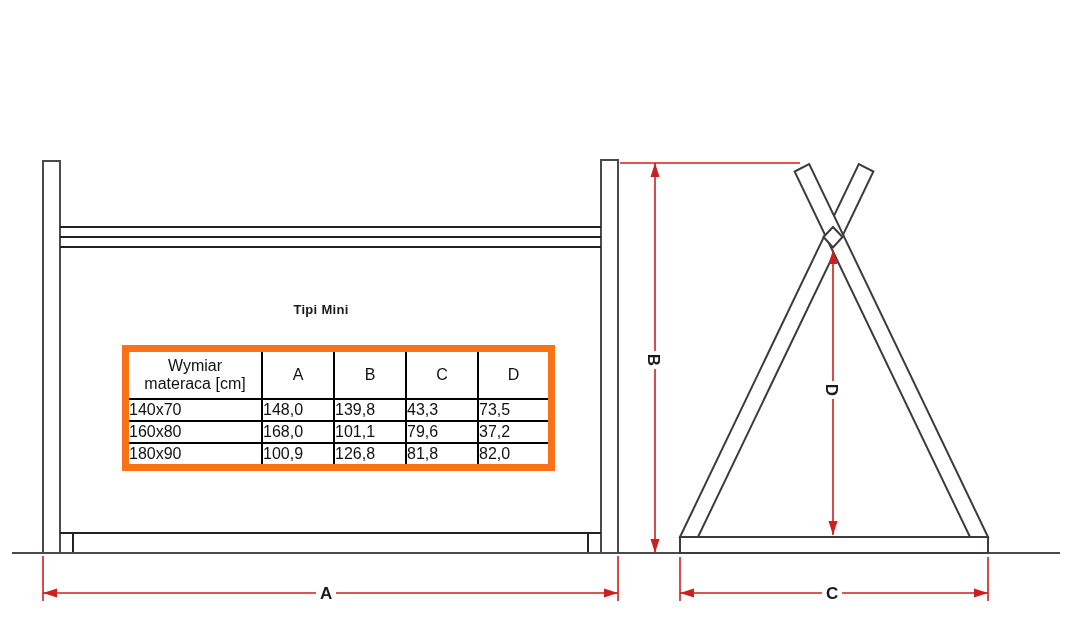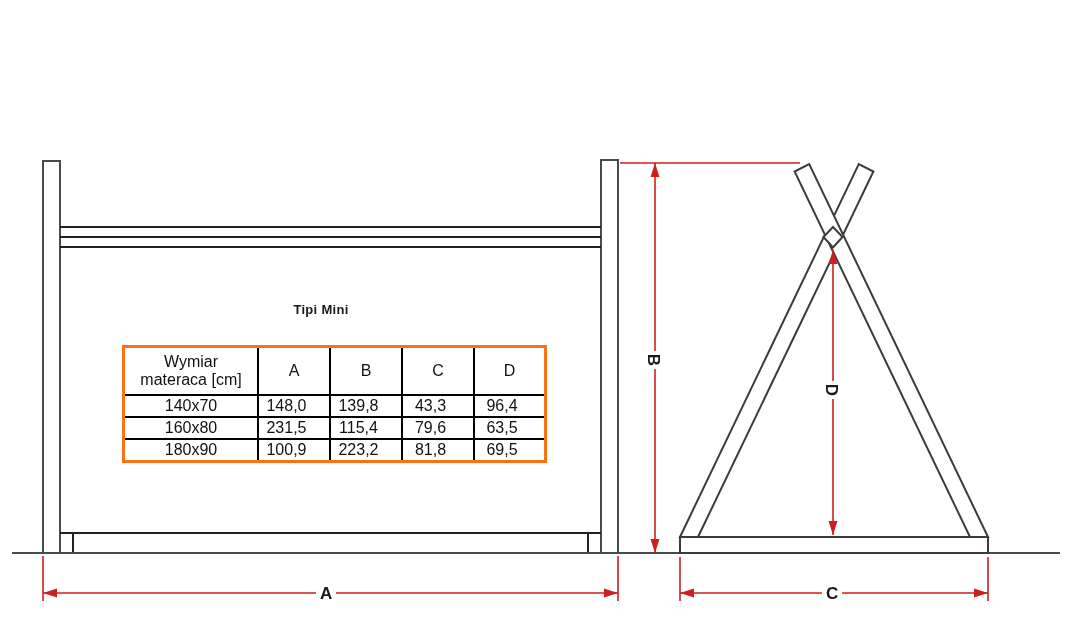--- a/index.html
+++ b/index.html
@@ -33,39 +33,39 @@
   }
   table.dims {
     position: absolute;
     left: 122px;
     top: 345px;
     border-collapse: collapse;
     table-layout: fixed;
     font-size: 16px;
     color: #111111;
     background: #ffffff;
-    border: 3px solid #f97316;
+    border: 7px solid #f97316;
   }
   table.dims td, table.dims th {
     border: 2px solid #000000;
     padding: 0;
     font-weight: normal;
     line-height: 1.1;
     overflow: hidden;
     white-space: nowrap;
   }
   table.dims .c-size { width: 132px; }
   table.dims .c-a { width: 70px; }
   table.dims .c-b { width: 70px; }
   table.dims .c-c { width: 70px; }
   table.dims .c-d { width: 69px; }
   table.dims tr.hdr td { height: 46px; text-align: center; }
   table.dims tr.data td { height: 20px; }
-  table.dims td.num { text-align: center; padding-right: 15px; }
-  table.dims td.ctr { text-align: center; }
+  table.dims td.num { text-align: left; padding-right: 15px; }
+  table.dims td.ctr { }
   .dim-label {
     position: absolute;
     font-size: 17px;
     font-weight: bold;
     color: #1a1a1a;
     background: #ffffff;
     line-height: 1;
     padding: 1px 4px;
   }
   .dim-label.rot {
@@ -158,35 +158,35 @@
         <td class="c-a">A</td>
         <td class="c-b">B</td>
         <td class="c-c">C</td>
         <td class="c-d">D</td>
       </tr>
       <tr class="data">
         <td class="ctr">140x70</td>
         <td class="num">148,0</td>
         <td class="num">139,8</td>
         <td class="num">43,3</td>
-        <td class="num">96,4</td>
+        <td class="num">73,5</td>
       </tr>
       <tr class="data">
         <td class="ctr">160x80</td>
-        <td class="num">231,5</td>
-        <td class="num">115,4</td>
+        <td class="num">168,0</td>
+        <td class="num">101,1</td>
         <td class="num">79,6</td>
-        <td class="num">63,5</td>
+        <td class="num">37,2</td>
       </tr>
       <tr class="data">
         <td class="ctr">180x90</td>
         <td class="num">100,9</td>
-        <td class="num">223,2</td>
+        <td class="num">126,8</td>
         <td class="num">81,8</td>
-        <td class="num">69,5</td>
+        <td class="num">82,0</td>
       </tr>
     </tbody>
   </table>
 
   <div class="dim-label" style="left:316px; top:584px;">A</div>
   <div class="dim-label rot" style="left:645px; top:349px;">B</div>
   <div class="dim-label" style="left:822px; top:584px;">C</div>
   <div class="dim-label rot" style="left:823px; top:379px;">D</div>
 
 </div>

